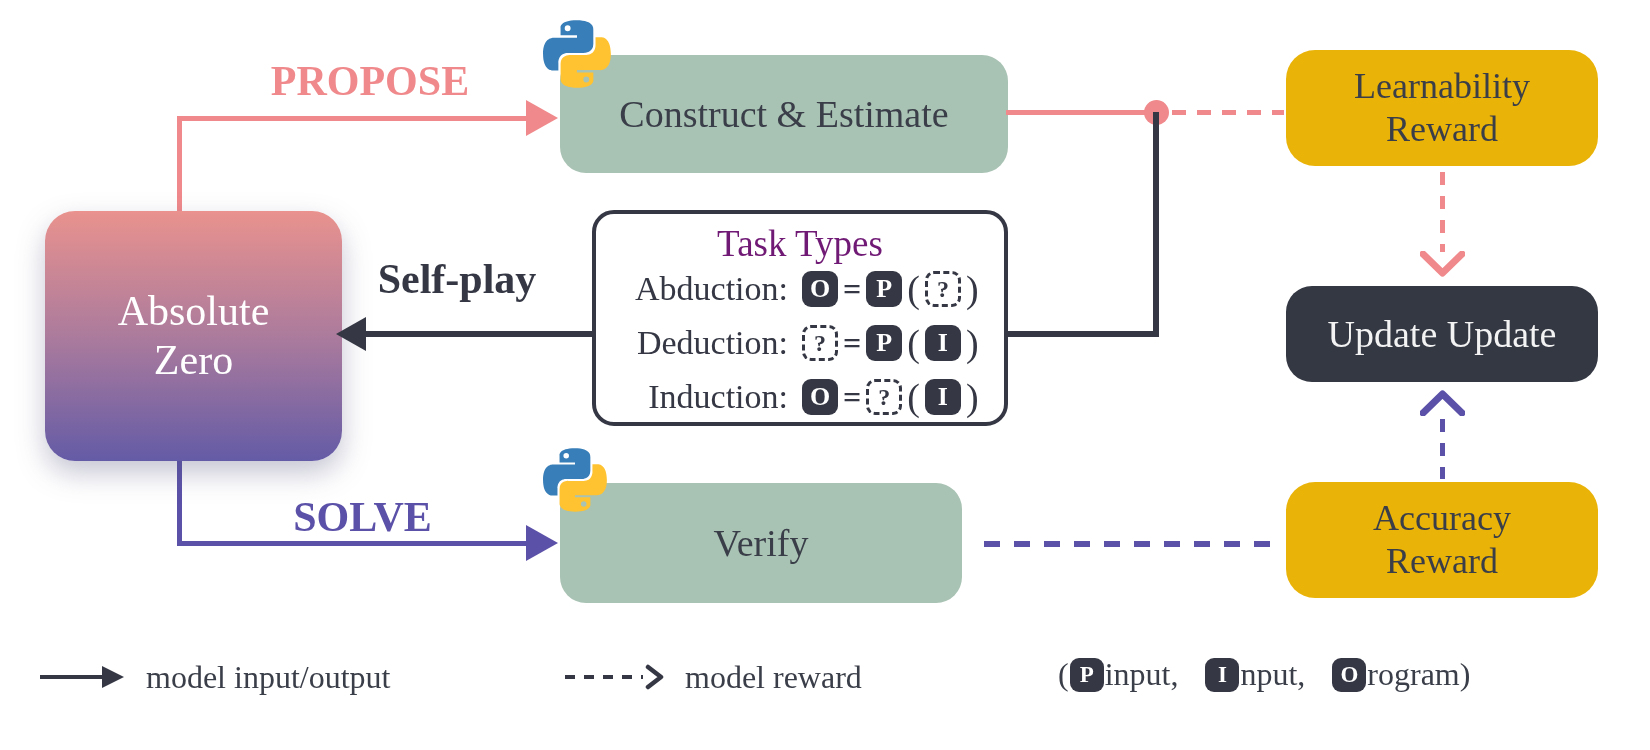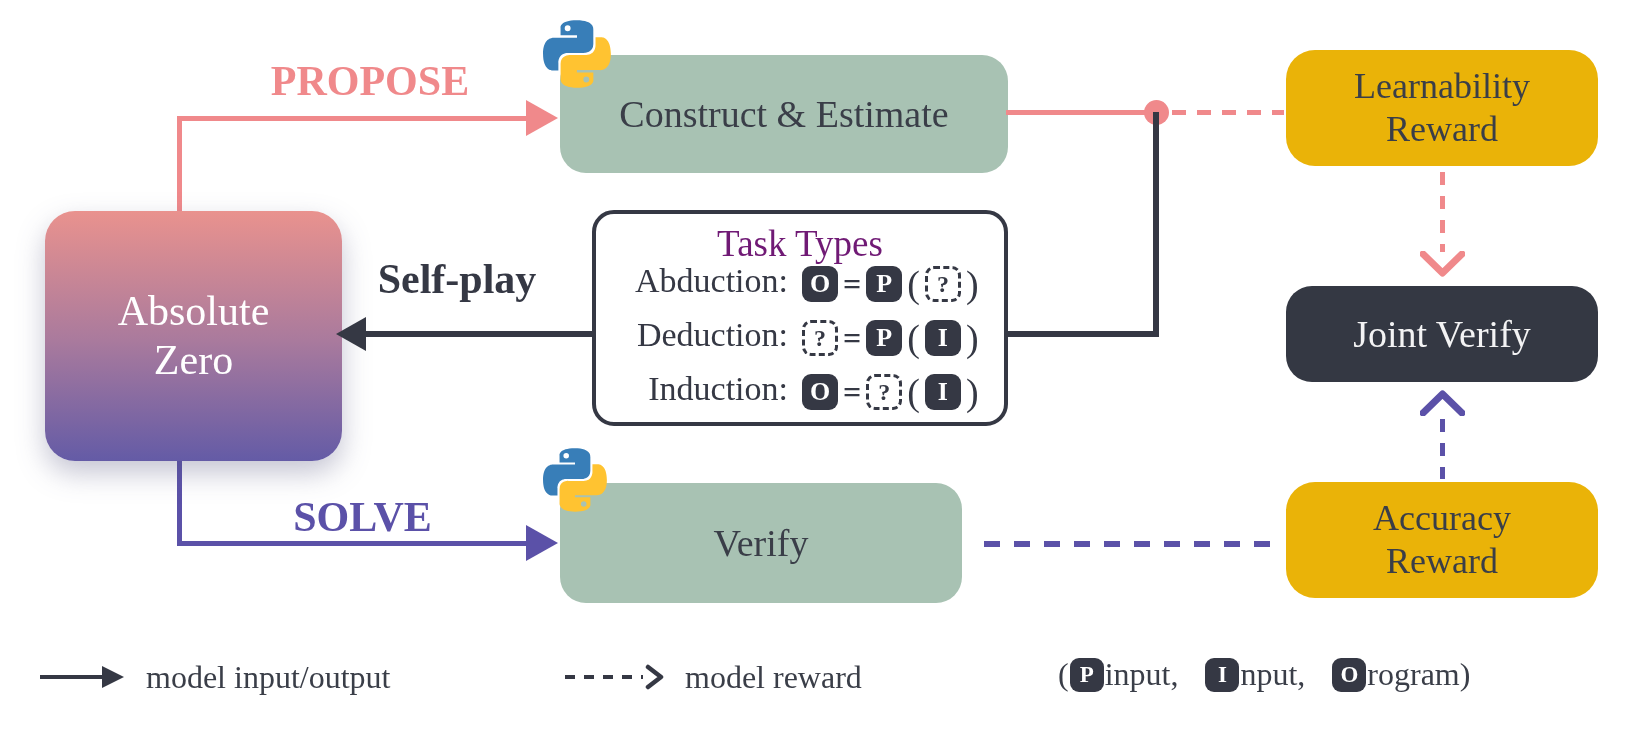--- a/index.html
+++ b/index.html
@@ -45,21 +45,21 @@
   .tri-left-dark{border-right:30px solid #353844;border-top:17px solid transparent;border-bottom:17px solid transparent;}
   .tri-right-dark{border-left:22px solid #353844;border-top:11px solid transparent;border-bottom:11px solid transparent;}
   .dot{width:25px;height:25px;border-radius:50%;background:#f0898b;}
   
   .ttbox{
     left:592px;top:210px;width:416px;height:216px;border-radius:22px;
     border:4px solid #353844;background:#ffffff;box-sizing:border-box;
   }
   .tt-title{position:absolute;left:0;top:8px;width:100%;text-align:center;font-size:37px;color:#701a75;}
   .tt-rows{position:absolute;left:0;top:48px;width:100%;}
-  .tt-row{height:54px;display:flex;align-items:flex-start;padding:0 10px;box-sizing:border-box;}
+  .tt-row{height:54px;display:flex;align-items:center;padding:0 10px;box-sizing:border-box;}
   .tt-label{width:182px;text-align:right;font-size:34px;color:#353844;white-space:nowrap;}
   .tt-eq{display:flex;align-items:center;gap:5px;margin-left:14px;}
   .chip{width:36px;height:36px;border-radius:9px;display:flex;align-items:center;justify-content:center;
         box-sizing:border-box;font-weight:bold;}
   .chip.solid{background:#353844;color:#ffffff;font-size:26px;}
   .chip.dashed{background:#ffffff;border:3px dashed #353844;color:#353844;font-size:24px;}
   .eqsign{font-size:32px;font-weight:bold;color:#353844;}
   .paren{font-size:38px;color:#353844;}
   
   .legend-text{font-size:32px;color:#3a3e48;white-space:nowrap;}
@@ -166,21 +166,21 @@
       <div>Reward</div>
     </div>
   </div>
 
   <div class="abs dash-v-pink" style="left:1440px;top:172px;width:5px;height:80px;"></div>
   <svg class="abs" style="left:1420px;top:251px;" width="45" height="27" viewBox="0 0 45 27">
     <polyline points="3,3 22.5,22 42,3" fill="none" stroke="#f0898b" stroke-width="7" stroke-linecap="round" stroke-linejoin="round"></polyline>
   </svg>
 
   <div class="abs box darkbox joint">
-    <span>Joint Verify</span>
+    <span>Update Update</span>
   </div>
 
   <svg class="abs" style="left:1420px;top:389px;" width="45" height="27" viewBox="0 0 45 27">
     <polyline points="3,24 22.5,5 42,24" fill="none" stroke="#5b51a8" stroke-width="7" stroke-linecap="round" stroke-linejoin="round"></polyline>
   </svg>
   <div class="abs dash-v-purple" style="left:1440px;top:419px;width:5px;height:60px;"></div>
 
   <div class="abs box peach acc">
     <div>
       <div>Accuracy</div>

